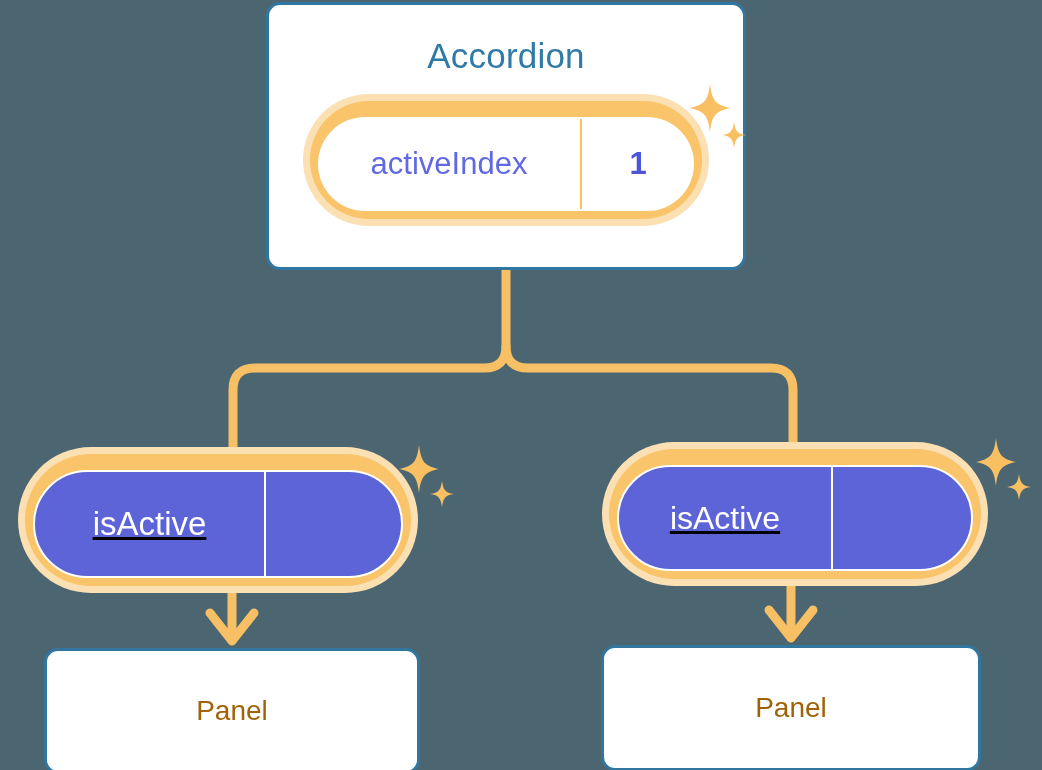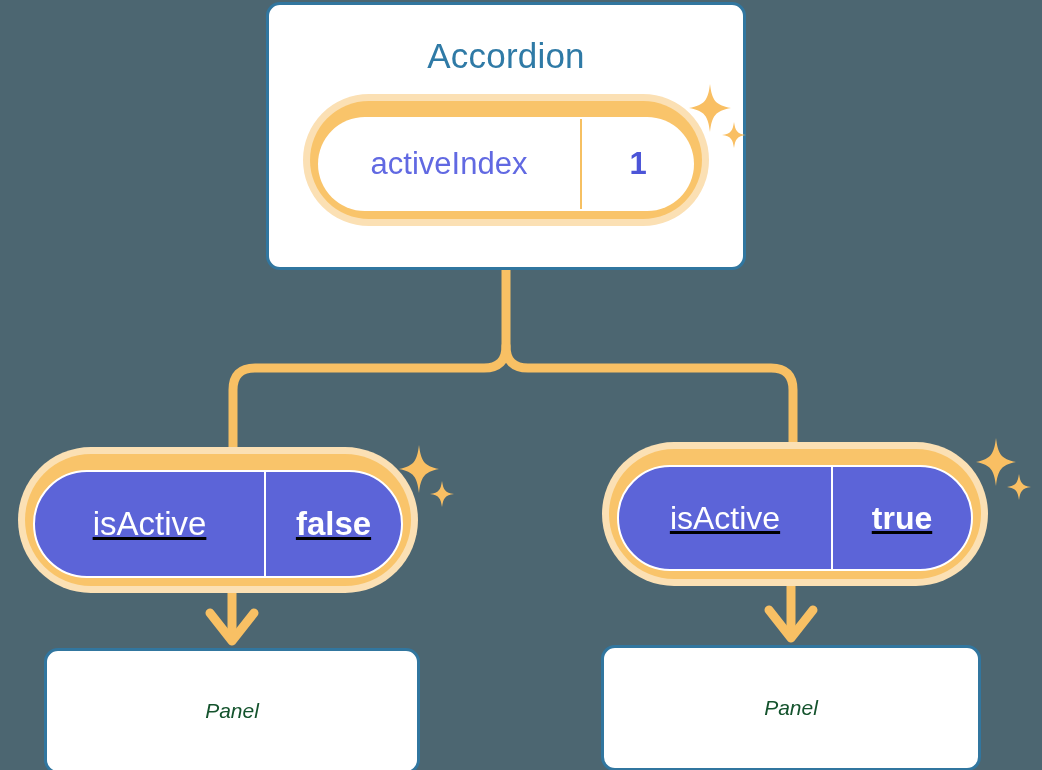--- a/index.html
+++ b/index.html
@@ -170,24 +170,23 @@
     position: absolute;
     box-sizing: border-box;
     background: #ffffff;
     border: 3px solid #31769f;
     border-radius: 14px;
     display: flex;
     align-items: center;
     justify-content: center;
   }
   .panel-box .panel-label {
-    color: #14532d;
-    font-size: 21px;
+    color: #a16207;
+    font-size: 28px;
     white-space: nowrap;
-    font-style: italic;
   }
   #panel-left {
     left: 44px;
     top: 648px;
     width: 376px;
     height: 126px;
   }
   #panel-right {
     left: 601px;
     top: 645px;
@@ -245,40 +244,38 @@
     <path d="M22 2 C24 18 27 23 43 26 C27 29 24 34 22 50 C20 34 17 29 1 26 C17 23 20 18 22 2 Z" fill="#f9bf63"></path>
     <path d="M46 40 C47.4 49 49 51.6 58 53 C49 54.4 47.4 57 46 66 C44.6 57 43 54.4 34 53 C43 51.6 44.6 49 46 40 Z" fill="#f9bf63"></path>
   </svg>
 
   <div class="pill solid" id="pill-isactive-left">
     <div class="glow"></div>
     <div class="ring"></div>
     <div class="body">
       <div class="cell key">isActive</div>
       <div class="divider"></div>
-      <div class="cell val">false</div>
     </div>
   </div>
 
   <svg class="sparkle" style="left:398px; top:443px; width:58px; height:64px;" viewBox="0 0 58 64">
     <path d="M21 2 C23 18 26 23 41 26 C26 29 23 34 21 50 C19 34 16 29 1 26 C16 23 19 18 21 2 Z" fill="#f9bf63"></path>
     <path d="M44 38 C45.4 47 47 49.6 56 51 C47 52.4 45.4 55 44 64 C42.6 55 41 52.4 32 51 C41 49.6 42.6 47 44 38 Z" fill="#f9bf63"></path>
   </svg>
 
   <div class="panel-box" id="panel-left">
     <div class="panel-label">Panel</div>
   </div>
 
   <div class="pill solid" id="pill-isactive-right">
     <div class="glow"></div>
     <div class="ring"></div>
     <div class="body">
       <div class="cell key">isActive</div>
       <div class="divider"></div>
-      <div class="cell val">true</div>
     </div>
   </div>
 
   <svg class="sparkle" style="left:975px; top:436px; width:58px; height:64px;" viewBox="0 0 58 64">
     <path d="M21 2 C23 18 26 23 41 26 C26 29 23 34 21 50 C19 34 16 29 1 26 C16 23 19 18 21 2 Z" fill="#f9bf63"></path>
     <path d="M44 38 C45.4 47 47 49.6 56 51 C47 52.4 45.4 55 44 64 C42.6 55 41 52.4 32 51 C41 49.6 42.6 47 44 38 Z" fill="#f9bf63"></path>
   </svg>
 
   <div class="panel-box" id="panel-right">
     <div class="panel-label">Panel</div>

